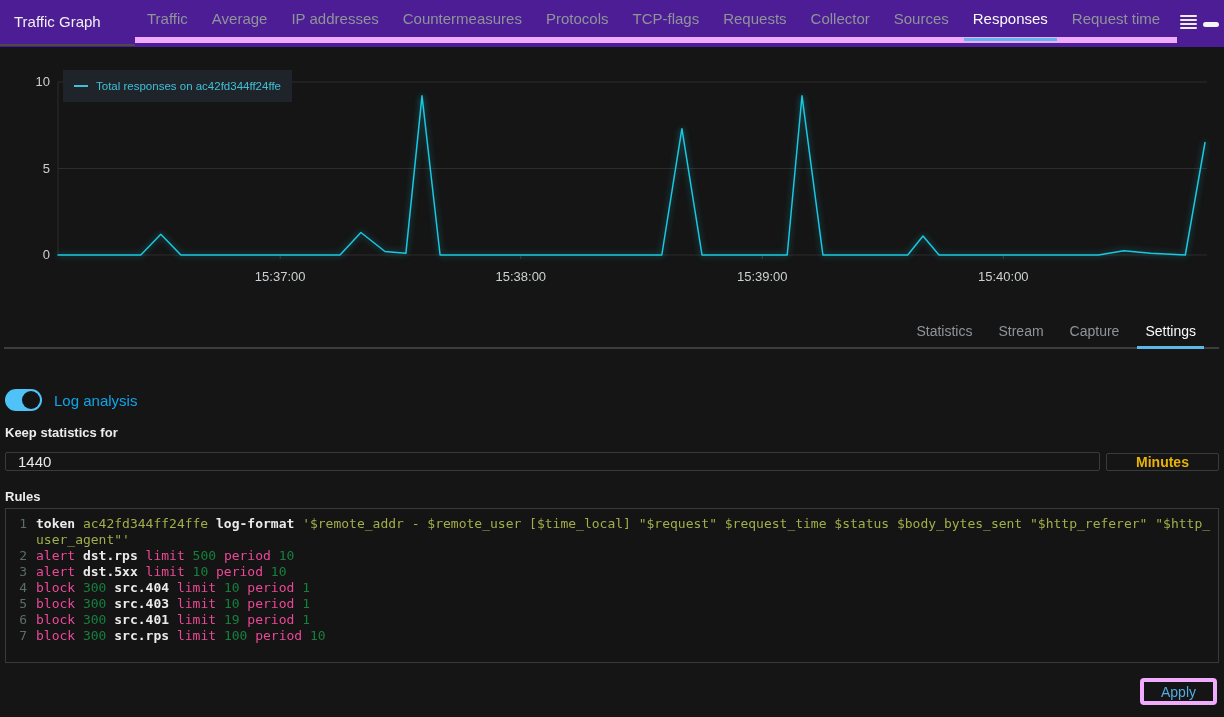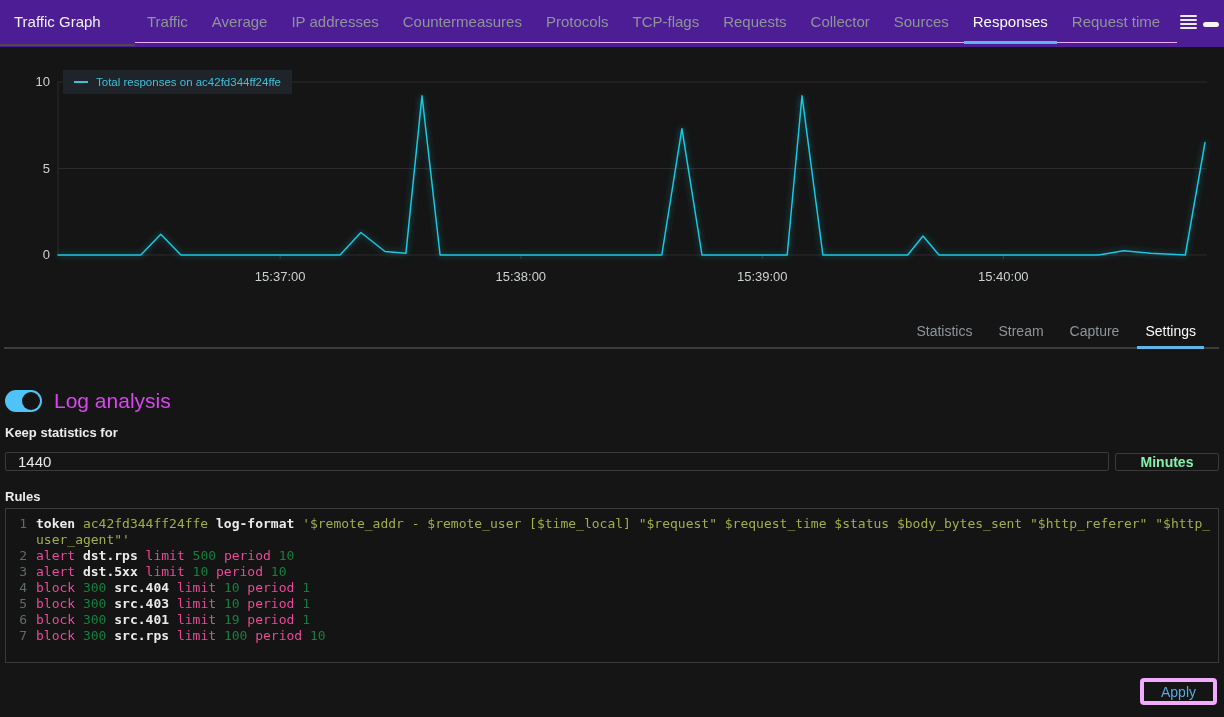--- a/index.html
+++ b/index.html
@@ -11,71 +11,71 @@
   .app { position:relative; width:1224px; height:717px; background:#151515; }
 
   
   .nav { position:absolute; top:0; left:0; width:1224px; height:47px; background:#4c1d95; }
   .nav-title {
     position:absolute; left:0; top:0; width:135px; height:46px; line-height:44px;
     padding-left:14px; font-size:15px; color:#f0f0f0; border-bottom:2px solid #4a4a4a;
   }
   .nav-tabs {
     position:absolute; left:135px; top:0; right:47px; height:43px;
-    display:flex; align-items:flex-end; border-bottom:1px solid #f0abfc;
+    display:flex; align-items:center; border-bottom:6px solid #f0abfc;
   }
   .nav-tab { padding:0 12px; line-height:41px; font-size:15px; color:#8f9499; position:relative; cursor:pointer; white-space:nowrap; }
   .nav-tab.active { color:#fafafa; }
   .nav-tab.active::after { content:''; position:absolute; left:3px; right:3px; bottom:-2px; height:3px; background:#5db6e8; }
   .nav-icons { position:absolute; right:5px; top:15px; display:flex; align-items:flex-start; gap:6px; }
   .menu-icon { display:flex; flex-direction:column; gap:2px; width:17px; cursor:pointer; }
   .menu-icon i { display:block; height:2px; background:#ececec; border-radius:1px; }
   .min-bar { width:16px; height:5px; background:#f4f4f4; border-radius:2.5px; margin-top:7px; cursor:pointer; }
 
   
   .chart { position:absolute; top:47px; left:0; width:1224px; height:243px; }
   .chart svg { position:absolute; inset:0; }
   .chart polyline { filter:drop-shadow(0 0 3px rgba(26,200,224,.55)); }
   .axis-label { font-family:"Liberation Sans",sans-serif; font-size:13px; fill:#cdd0d2; }
   .legend {
-    position:absolute; left:63px; top:23px; height:24px; padding:0 11px;
+    position:absolute; left:63px; top:23px; height:32px; padding:0 11px;
     background:#1e2429; display:flex; align-items:center; gap:8px;
     font-size:11.5px; color:#3fc0d8; cursor:pointer;
   }
   .legend-dash { width:14px; height:2px; background:#3fc0d8; }
 
   
   .subtabs {
     position:absolute; top:316px; left:4px; right:5px; height:33px;
     display:flex; justify-content:flex-end; padding-right:10px;
     border-bottom:2px solid #3d3d3d;
   }
   .subtab { padding:0 8px; margin:0 5px; line-height:30px; font-size:14px; color:#8f9499; position:relative; cursor:pointer; }
   .subtab.active { color:#fafafa; }
   .subtab.active::after { content:''; position:absolute; left:0; right:0; bottom:-2px; height:3px; background:#5db6e8; }
 
   
   .toggle-row { position:absolute; top:389px; left:5px; display:flex; align-items:center; gap:12px; }
   .toggle { width:37px; height:22px; border-radius:11px; background:#4fc3f7; position:relative; cursor:pointer; }
   .toggle-knob { position:absolute; right:2px; top:2px; width:18px; height:18px; border-radius:50%; background:#141414; }
-  .toggle-label { font-size:21px; color:#d946ef; }
+  .toggle-label { font-size:15px; color:#0ea5e9; }
 
   .field-label { position:absolute; left:5px; font-size:13px; font-weight:bold; color:#ececec; }
   .keep-label { top:425px; }
   .rules-label { top:489px; }
 
   .input-row { position:absolute; top:446px; left:5px; right:5px; height:31px; display:flex; gap:6px;align-items:center; }
   .stat-input {
     flex:1; background:#151515; border:1px solid #3a3a3a; border-radius:2px;
     color:#e8e8e8; font-size:15px; padding:0 12px; font-family:"Liberation Sans",sans-serif;
   }
   .unit-box {
-    width:104px; border:1px solid #3a3a3a; border-radius:2px; display:flex;
+    width:113px; border:1px solid #3a3a3a; border-radius:2px; display:flex;
     align-items:center; justify-content:center; font-weight:bold; font-size:14px;
-    color:#86efac; cursor:pointer; background:#151515;
+    color:#eab308; cursor:pointer; background:#151515;
   }
 
   .editor {
     position:absolute; top:508px; left:5px; right:5px; height:155px;
     border:1px solid #3a3a3a; background:#141414; overflow:hidden;
     font-family:"DejaVu Sans Mono", monospace; font-size:13px; line-height:16px;
     padding:7px 0 0 0; cursor:text;
   }
   .code-line { display:flex; }
   .ln { width:30px; flex-shrink:0; text-align:right; padding-right:9px; color:#5f6b6b; user-select:none; }

